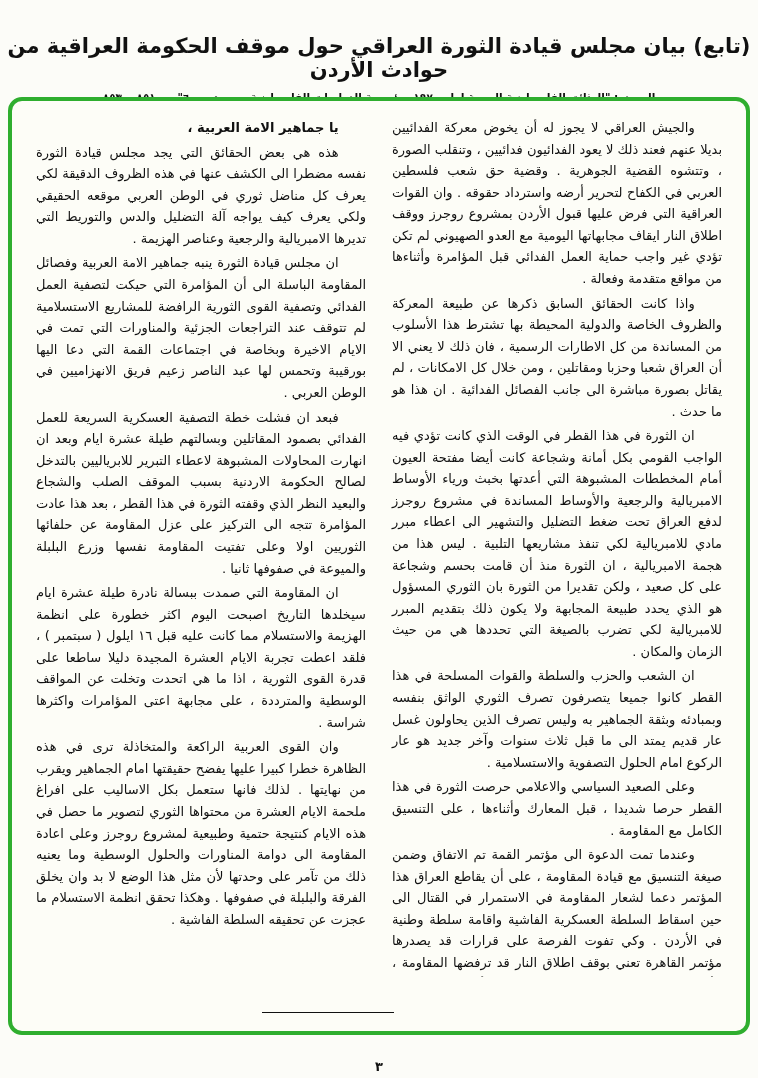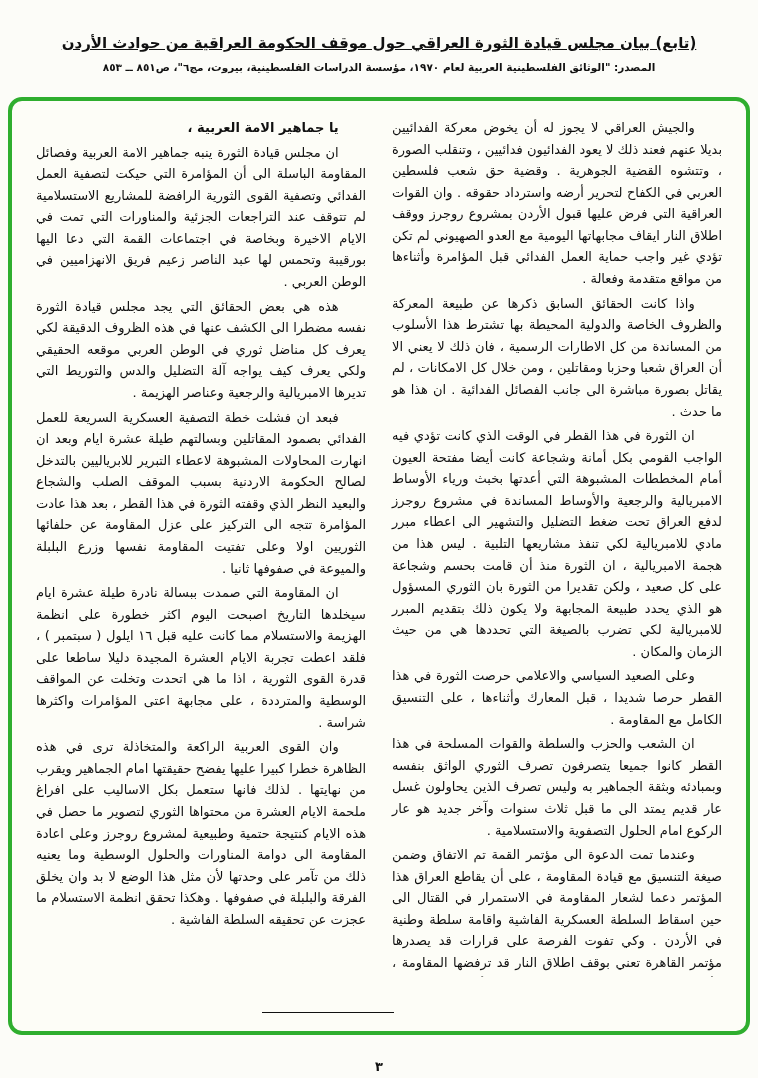--- a/index.html
+++ b/index.html
@@ -18,24 +18,23 @@
     direction: rtl;
     overflow: hidden;
   }
   .doc-header {
     text-align: center;
     padding-top: 34px;
     direction: rtl;
   }
   .doc-title {
     margin: 0;
-    font-size: 15px;
+    font-size: 21px;
     font-weight: bold;
     letter-spacing: 0;
-    text-decoration: underline;
   }
   .doc-source {
     margin-top: 9px;
     font-size: 10.5px;
     font-weight: bold;
   }
   .content-box {
     position: absolute;
     top: 97px;
     left: 8px;
@@ -97,29 +96,29 @@
     <div class="doc-source">المصدر: "الوثائق الفلسطينية العربية لعام ١٩٧٠، مؤسسة الدراسات الفلسطينية، بيروت، مج٦"، ص٨٥١ ــ ٨٥٣</div>
   </header>
 
   <div class="content-box">
     <div class="columns">
 
       <section class="col col-right">
         <p>والجيش العراقي لا يجوز له أن يخوض معركة الفدائيين بديلا عنهم فعند ذلك لا يعود الفدائيون فدائيين ، وتنقلب الصورة ، وتتشوه القضية الجوهرية . وقضية حق شعب فلسطين العربي في الكفاح لتحرير أرضه واسترداد حقوقه . وان القوات العراقية التي فرض عليها قبول الأردن بمشروع روجرز ووقف اطلاق النار ايقاف مجابهاتها اليومية مع العدو الصهيوني لم تكن تؤدي غير واجب حماية العمل الفدائي قبل المؤامرة وأثناءها من مواقع متقدمة وفعالة .</p>
         <p>واذا كانت الحقائق السابق ذكرها عن طبيعة المعركة والظروف الخاصة والدولية المحيطة بها تشترط هذا الأسلوب من المساندة من كل الاطارات الرسمية ، فان ذلك لا يعني الا أن العراق شعبا وحزبا ومقاتلين ، ومن خلال كل الامكانات ، لم يقاتل بصورة مباشرة الى جانب الفصائل الفدائية . ان هذا هو ما حدث .</p>
         <p>ان الثورة في هذا القطر في الوقت الذي كانت تؤدي فيه الواجب القومي بكل أمانة وشجاعة كانت أيضا مفتحة العيون أمام المخططات المشبوهة التي أعدتها بخبث ورياء الأوساط الامبريالية والرجعية والأوساط المساندة في مشروع روجرز لدفع العراق تحت ضغط التضليل والتشهير الى اعطاء مبرر مادي للامبريالية لكي تنفذ مشاريعها التلبية . ليس هذا من هجمة الامبريالية ، ان الثورة منذ أن قامت بحسم وشجاعة على كل صعيد ، ولكن تقديرا من الثورة بان الثوري المسؤول هو الذي يحدد طبيعة المجابهة ولا يكون ذلك بتقديم المبرر للامبريالية لكي تضرب بالصيغة التي تحددها هي من حيث الزمان والمكان .</p>
+        <p>ان الشعب والحزب والسلطة والقوات المسلحة في هذا القطر كانوا جميعا يتصرفون تصرف الثوري الواثق بنفسه وبمبادئه وبثقة الجماهير به وليس تصرف الذين يحاولون غسل عار قديم يمتد الى ما قبل ثلاث سنوات وآخر جديد هو عار الركوع امام الحلول التصفوية والاستسلامية .</p>
         <p>وعلى الصعيد السياسي والاعلامي حرصت الثورة في هذا القطر حرصا شديدا ، قبل المعارك وأثناءها ، على التنسيق الكامل مع المقاومة .</p>
-        <p>ان الشعب والحزب والسلطة والقوات المسلحة في هذا القطر كانوا جميعا يتصرفون تصرف الثوري الواثق بنفسه وبمبادئه وبثقة الجماهير به وليس تصرف الذين يحاولون غسل عار قديم يمتد الى ما قبل ثلاث سنوات وآخر جديد هو عار الركوع امام الحلول التصفوية والاستسلامية .</p>
         <p>وعندما تمت الدعوة الى مؤتمر القمة تم الاتفاق وضمن صيغة التنسيق مع قيادة المقاومة ، على أن يقاطع العراق هذا المؤتمر دعما لشعار المقاومة في الاستمرار في القتال الى حين اسقاط السلطة العسكرية الفاشية واقامة سلطة وطنية في الأردن . وكي تفوت الفرصة على قرارات قد يصدرها مؤتمر القاهرة تعني بوقف اطلاق النار قد ترفضها المقاومة ، الأمر الذي قد تتخذه السلطة الفاشية في الأردن غطاء جديدا لنحر المقاومة .</p>
       </section>
 
       <section class="col col-left">
         <p class="salutation">يا جماهير الامة العربية ،</p>
+        <p>هذه هي بعض الحقائق التي يجد مجلس قيادة الثورة نفسه مضطرا الى الكشف عنها في هذه الظروف الدقيقة لكي يعرف كل مناضل ثوري في الوطن العربي موقعه الحقيقي ولكي يعرف كيف يواجه آلة التضليل والدس والتوريط التي تديرها الامبريالية والرجعية وعناصر الهزيمة .</p>
         <p>ان مجلس قيادة الثورة ينبه جماهير الامة العربية وفصائل المقاومة الباسلة الى أن المؤامرة التي حيكت لتصفية العمل الفدائي وتصفية القوى الثورية الرافضة للمشاريع الاستسلامية لم تتوقف عند التراجعات الجزئية والمناورات التي تمت في الايام الاخيرة وبخاصة في اجتماعات القمة التي دعا اليها بورقيبة وتحمس لها عبد الناصر زعيم فريق الانهزاميين في الوطن العربي .</p>
-        <p>هذه هي بعض الحقائق التي يجد مجلس قيادة الثورة نفسه مضطرا الى الكشف عنها في هذه الظروف الدقيقة لكي يعرف كل مناضل ثوري في الوطن العربي موقعه الحقيقي ولكي يعرف كيف يواجه آلة التضليل والدس والتوريط التي تديرها الامبريالية والرجعية وعناصر الهزيمة .</p>
         <p>فبعد ان فشلت خطة التصفية العسكرية السريعة للعمل الفدائي بصمود المقاتلين وبسالتهم طيلة عشرة ايام وبعد ان انهارت المحاولات المشبوهة لاعطاء التبرير للابرياليين بالتدخل لصالح الحكومة الاردنية بسبب الموقف الصلب والشجاع والبعيد النظر الذي وقفته الثورة في هذا القطر ، بعد هذا عادت المؤامرة تتجه الى التركيز على عزل المقاومة عن حلفائها الثوريين اولا وعلى تفتيت المقاومة نفسها وزرع البلبلة والميوعة في صفوفها ثانيا .</p>
         <p>ان المقاومة التي صمدت ببسالة نادرة طيلة عشرة ايام سيخلدها التاريخ اصبحت اليوم اكثر خطورة على انظمة الهزيمة والاستسلام مما كانت عليه قبل ١٦ ايلول ( سبتمبر ) ، فلقد اعطت تجربة الايام العشرة المجيدة دليلا ساطعا على قدرة القوى الثورية ، اذا ما هي اتحدت وتخلت عن المواقف الوسطية والمترددة ، على مجابهة اعتى المؤامرات واكثرها شراسة .</p>
         <p>وان القوى العربية الراكعة والمتخاذلة ترى في هذه الظاهرة خطرا كبيرا عليها يفضح حقيقتها امام الجماهير ويقرب من نهايتها . لذلك فانها ستعمل بكل الاساليب على افراغ ملحمة الايام العشرة من محتواها الثوري لتصوير ما حصل في هذه الايام كنتيجة حتمية وطبيعية لمشروع روجرز وعلى اعادة المقاومة الى دوامة المناورات والحلول الوسطية وما يعنيه ذلك من تآمر على وحدتها لأن مثل هذا الوضع لا بد وان يخلق الفرقة والبلبلة في صفوفها . وهكذا تحقق انظمة الاستسلام ما عجزت عن تحقيقه السلطة الفاشية .</p>
       </section>
 
     </div>
     <div class="footnote-rule"></div>
   </div>
 
   <div class="page-number">٣</div>

